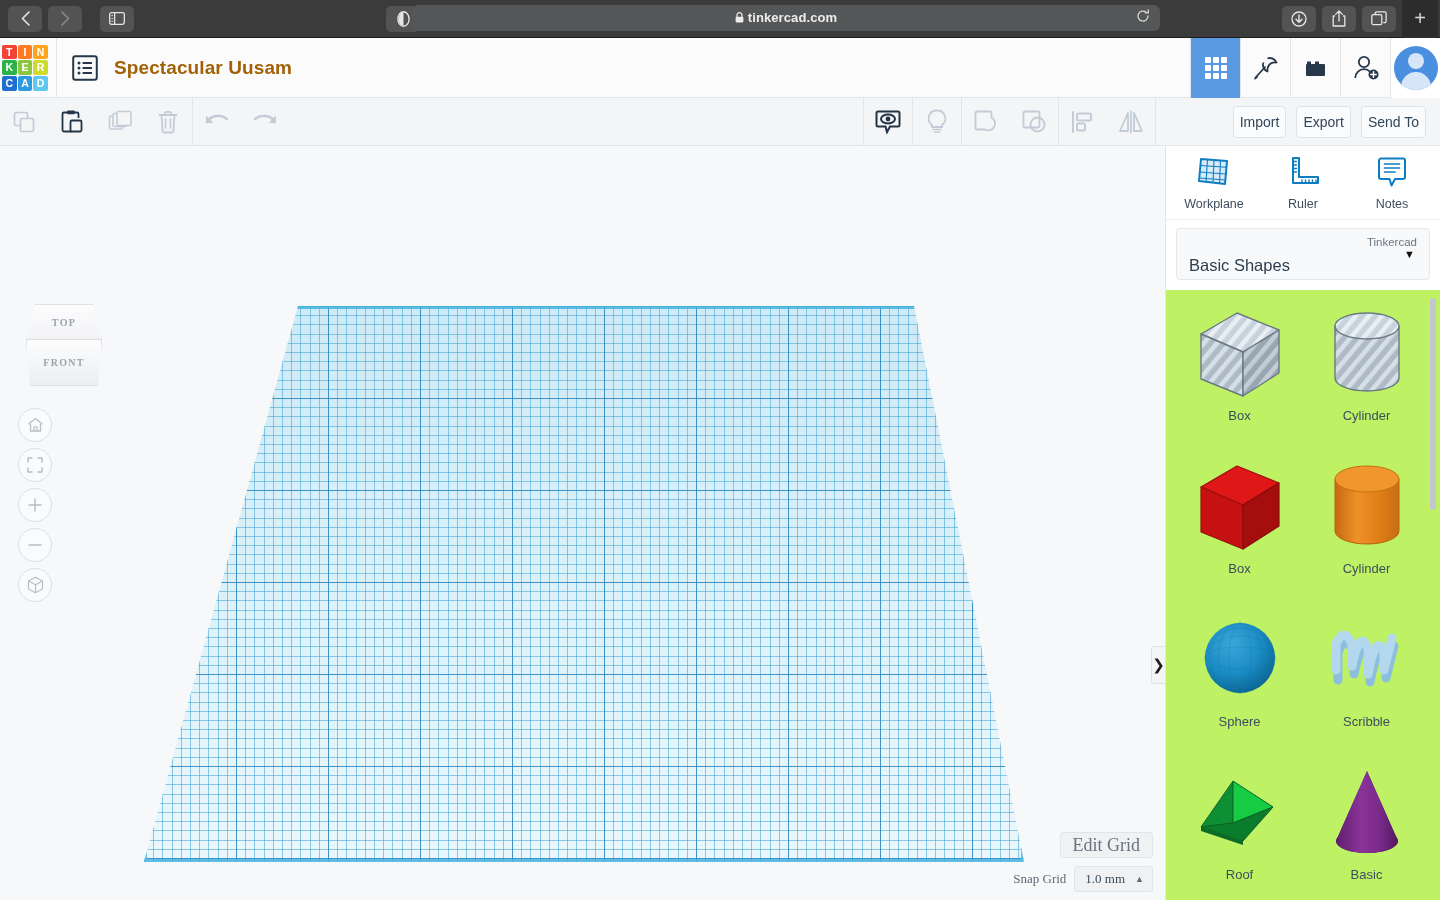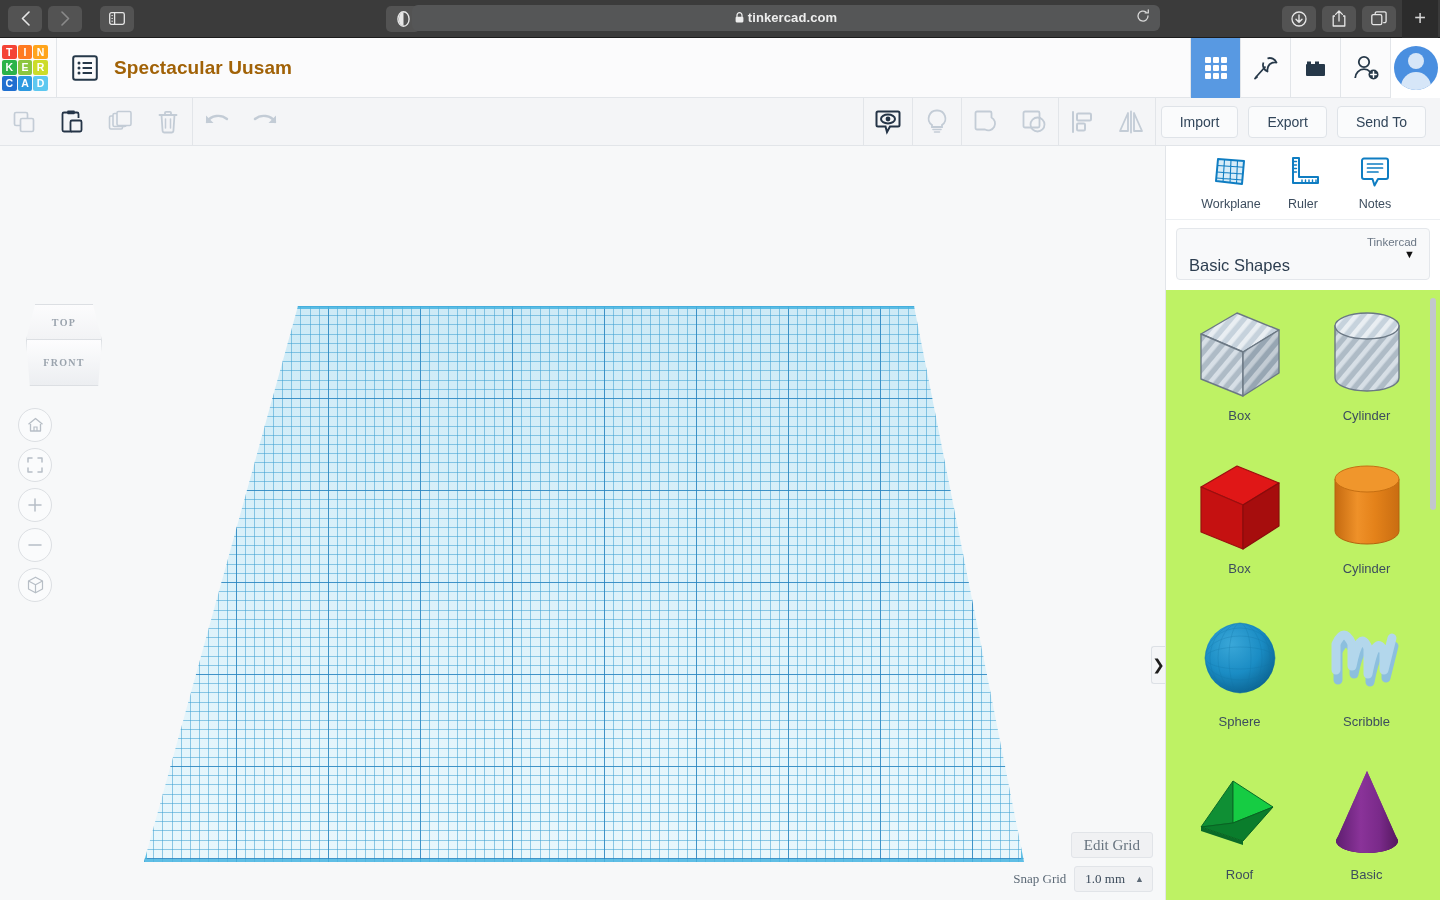--- a/index.html
+++ b/index.html
@@ -121,21 +121,21 @@
     display: flex; align-items: center; justify-content: center;
     color: #c3ccd6;
   }
   .tb-btn.enabled { color: #243447; }
   .tb-sep { width: 1px; height: 48px; background: #e2e5e9; }
   .tb-right {
     position: absolute; right: 0; top: 0; height: 48px;
     display: flex; align-items: center; gap: 10px; padding-right: 14px;
   }
   .tb-text-btn {
-    height: 32px; padding: 0 18px; border: 1px solid #dfe3e8; border-radius: 4px;
+    height: 32px; padding: 0 6px; border: 1px solid #dfe3e8; border-radius: 4px;
     background: #fafbfc; color: #32465a; font-size: 14px;
     display: flex; align-items: center; justify-content: center;
   }
 
   
   .main { display: flex; width: 1440px; height: 754px; position: relative; }
 
   
   .canvas {
     position: relative; width: 1165px; height: 754px;
@@ -196,21 +196,21 @@
     border: 1px solid #dcdfe3; background: #fafbfc;
     display: flex; align-items: center; justify-content: center;
     color: #b7bec6;
   }
 
   .edit-grid-btn {
     position: absolute; right: 12px; bottom: 42px;
     height: 26px; padding: 0 12px;
     background: #f0f1f3; border: 1px solid #e1e4e8; border-radius: 3px;
     display: flex; align-items: center;
-    font-size: 15px; color: #67737f;
+    font-size: 18px; color: #67737f;
   }
   .snap-row {
     position: absolute; right: 12px; bottom: 8px;
     display: flex; align-items: center; gap: 8px;
   }
   .snap-label { font-size: 13px; color: #5d6a77; }
   .snap-select {
     height: 26px; padding: 0 8px 0 10px;
     background: #f0f1f3; border: 1px solid #e1e4e8; border-radius: 3px;
     display: flex; align-items: center; gap: 10px;
@@ -228,21 +228,21 @@
     font-size: 15px; color: #1d1d1d; z-index: 5;
   }
 
   
   .panel {
     width: 275px; height: 754px; background: #ffffff;
     border-left: 1px solid #e2e5e9;
     display: flex; flex-direction: column;
   }
   .panel-tools {
-    height: 74px; display: flex; align-items: center; justify-content: center;
+    height: 74px; display: flex; align-items: center; justify-content: space-between;
     padding: 0 12px; border-bottom: 1px solid #eceff2;
   }
   .ptool { display: flex; flex-direction: column; align-items: center; gap: 4px; width: 72px; }
   .ptool-label { font-size: 12.5px; color: #3d4d5e; }
   .panel-select-wrap { padding: 8px 10px 10px 10px; }
   .panel-select {
     height: 52px; border: 1px solid #e4e7eb; border-radius: 4px;
     background: #f8f9fa; padding: 7px 12px; position: relative;
   }
   .ps-small { font-size: 11.5px; color: #6b7785; text-align: right; }

